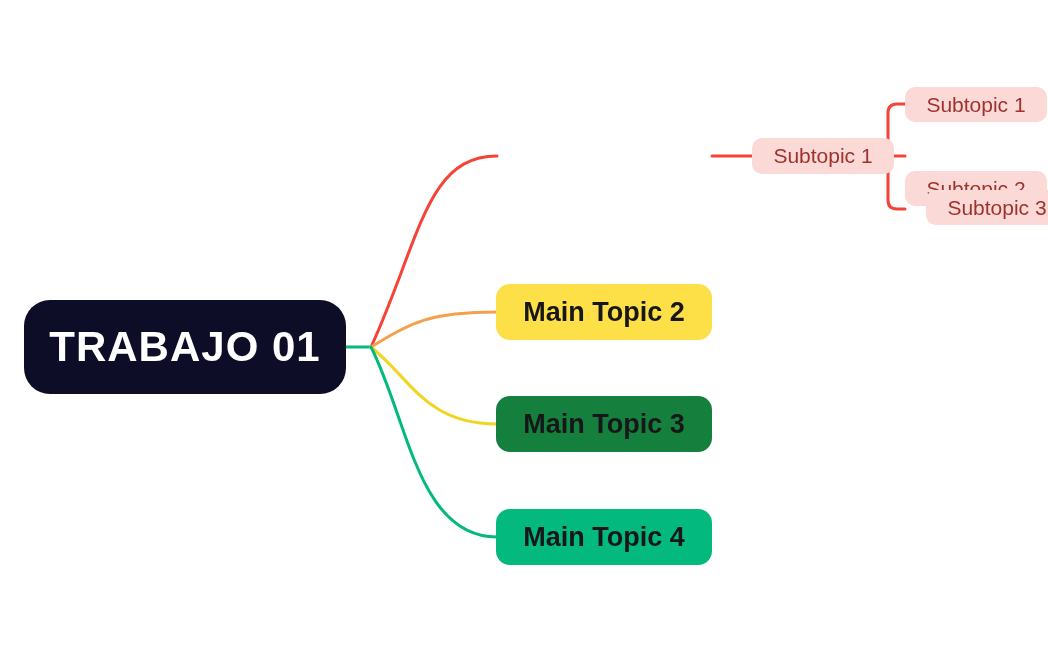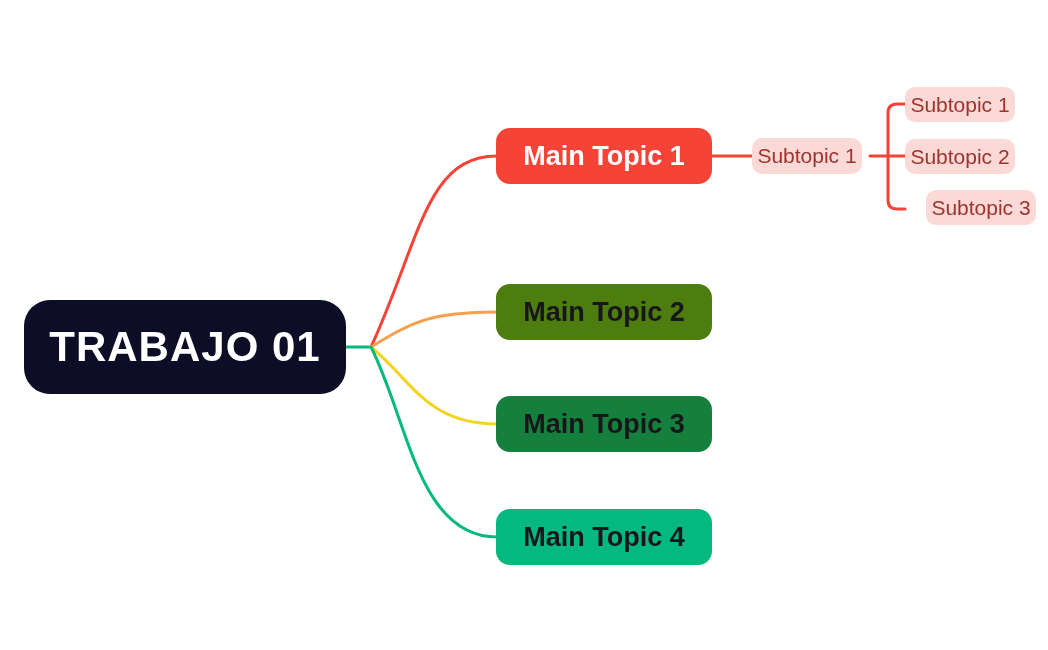--- a/index.html
+++ b/index.html
@@ -44,21 +44,21 @@
     width: 216px; height: 56px;
     border-radius: 14px;
     font-size: 27px;
     font-weight: bold;
   }
   .node.main.mt1 { left: 496px; top: 128px; background: #f64338; color: #ffffff; }
   .node.main.mt2 { left: 496px; top: 284px; background: #f5a04f; color: #17171a; }
   .node.main.mt3 { left: 496px; top: 396px; background: #f2d523; color: #17171a; }
   .node.main.mt4 { left: 496px; top: 509px; background: #04b97e; color: #17171a; text-align: center; }
   .node.sub {
-    width: 110px; height: 35px;
+    width: 142px; height: 35px;
     border-radius: 10px;
     background: #fbd9d6;
     color: #9e332e;
     font-size: 21px;
     font-weight: normal;
   }
   .node.sub.smid { left: 752px; top: 138px; height: 36px; }
   .node.sub.s1 { left: 905px; top: 87px; }
   .node.sub.s2 { left: 905px; top: 139px; }
   .node.sub.s3 { left: 905px; top: 190px; }
@@ -84,45 +84,42 @@
 
     <path d="M870 156 H905" stroke="#f64338"></path>
 
     <path d="M905 104 H897 Q888 104 888 113 V200 Q888 209 897 209 H905" stroke="#f64338"></path>
   </svg>
 
   <div class="node root" style="background: rgb(13, 13, 40); color: rgb(255, 255, 255);">
     <span>TRABAJO 01</span>
   </div>
 
-  <div class="node main mt1" style="background: rgb(246, 67, 56); color: rgb(255, 255, 255);">
-    <span>Main Topic 1</span>
-  </div>
 
-  <div class="node main mt2" style="background: #4d7c0f; color: rgb(23, 23, 26);">
+  <div class="node main mt2" style="background: #fde047; color: rgb(23, 23, 26);">
     <span>Main Topic 2</span>
   </div>
 
   <div class="node main mt3" style="background: #15803d; color: rgb(23, 23, 26);">
     <span>Main Topic 3</span>
   </div>
 
   <div class="node main mt4" style="background: rgb(4, 185, 126); color: rgb(23, 23, 26);">
     <span>Main Topic 4</span>
   </div>
 
   <div class="node sub smid" style="background: rgb(251, 217, 214); color: rgb(158, 51, 46);">
     <span>Subtopic 1</span>
   </div>
 
   <div class="node sub s1" style="background: rgb(251, 217, 214); color: rgb(158, 51, 46);">
     <span>Subtopic 1</span>
   </div>
 
-  <div class="node sub s2" style="background: rgb(251, 217, 214); color: rgb(158, 51, 46);">
+  <div class="node sub s2" style="background: rgb(251, 217, 214); color: rgb(158, 51, 46); margin-top: 32px;">
     <span>Subtopic 2</span>
   </div>
 
   <div class="node sub s3" style="background: rgb(251, 217, 214); color: rgb(158, 51, 46); margin-left: 21px;">
     <span>Subtopic 3</span>
   </div>
 
 </div>
 
 </body></html>

